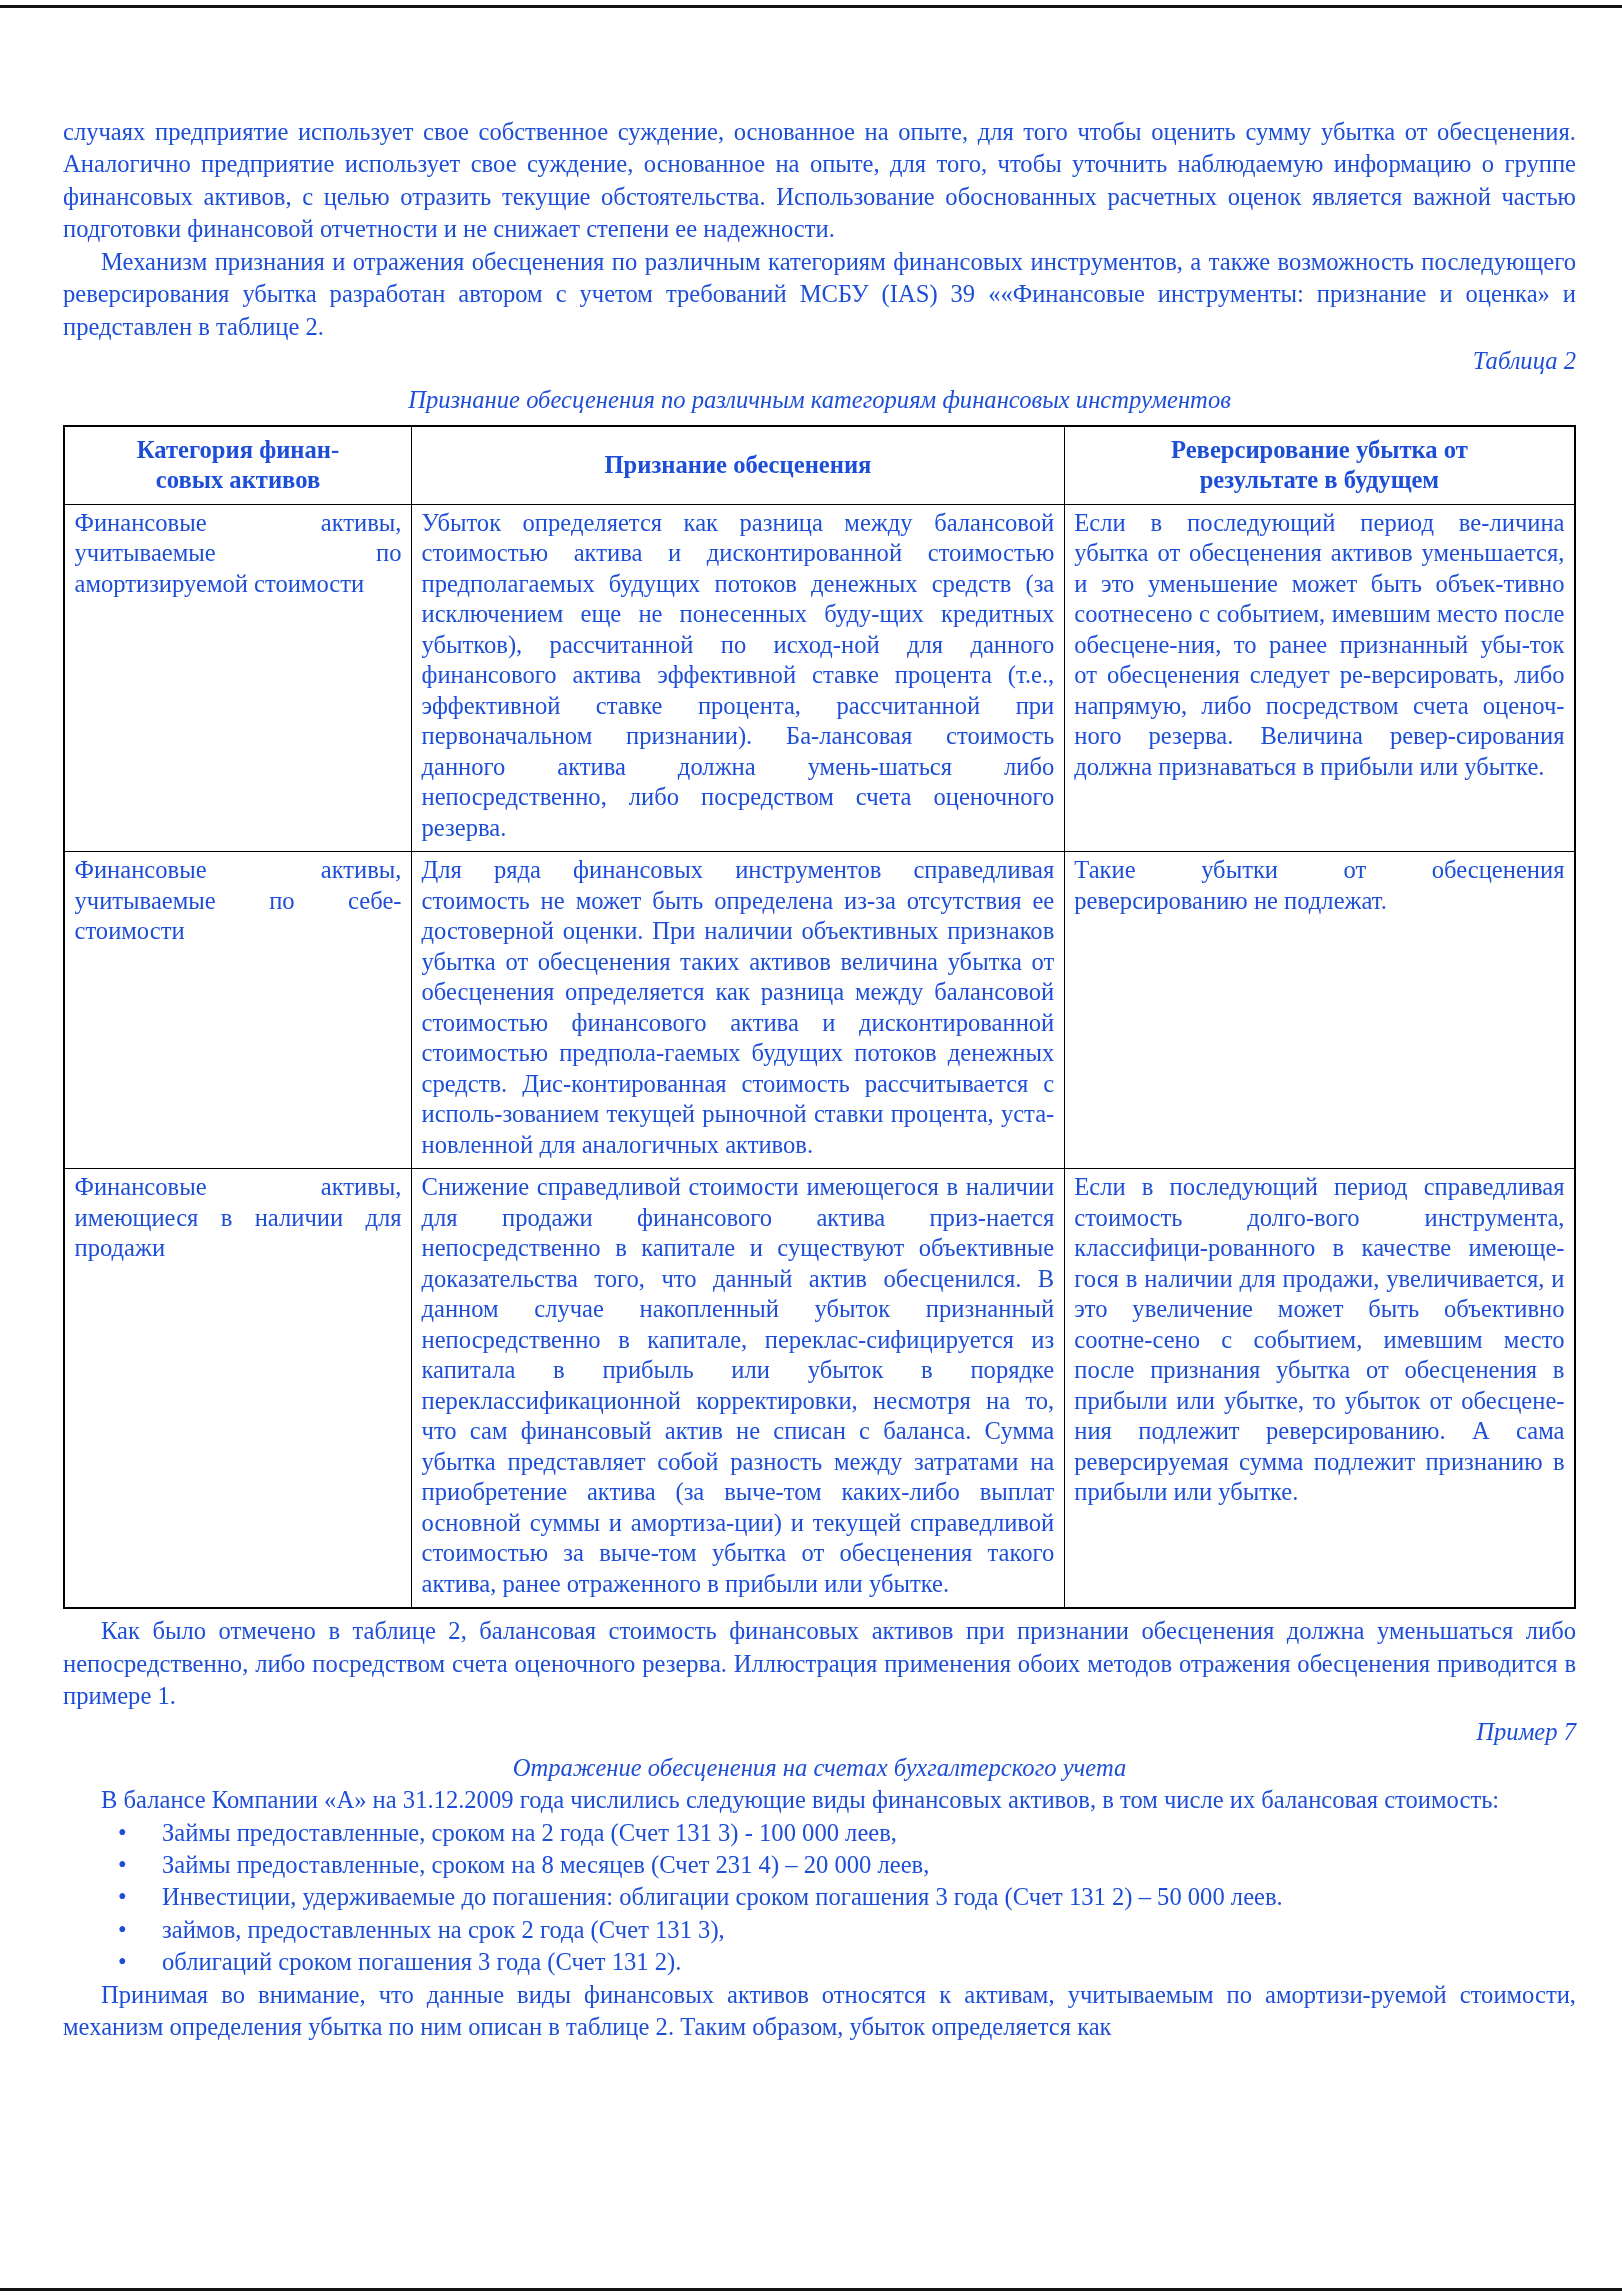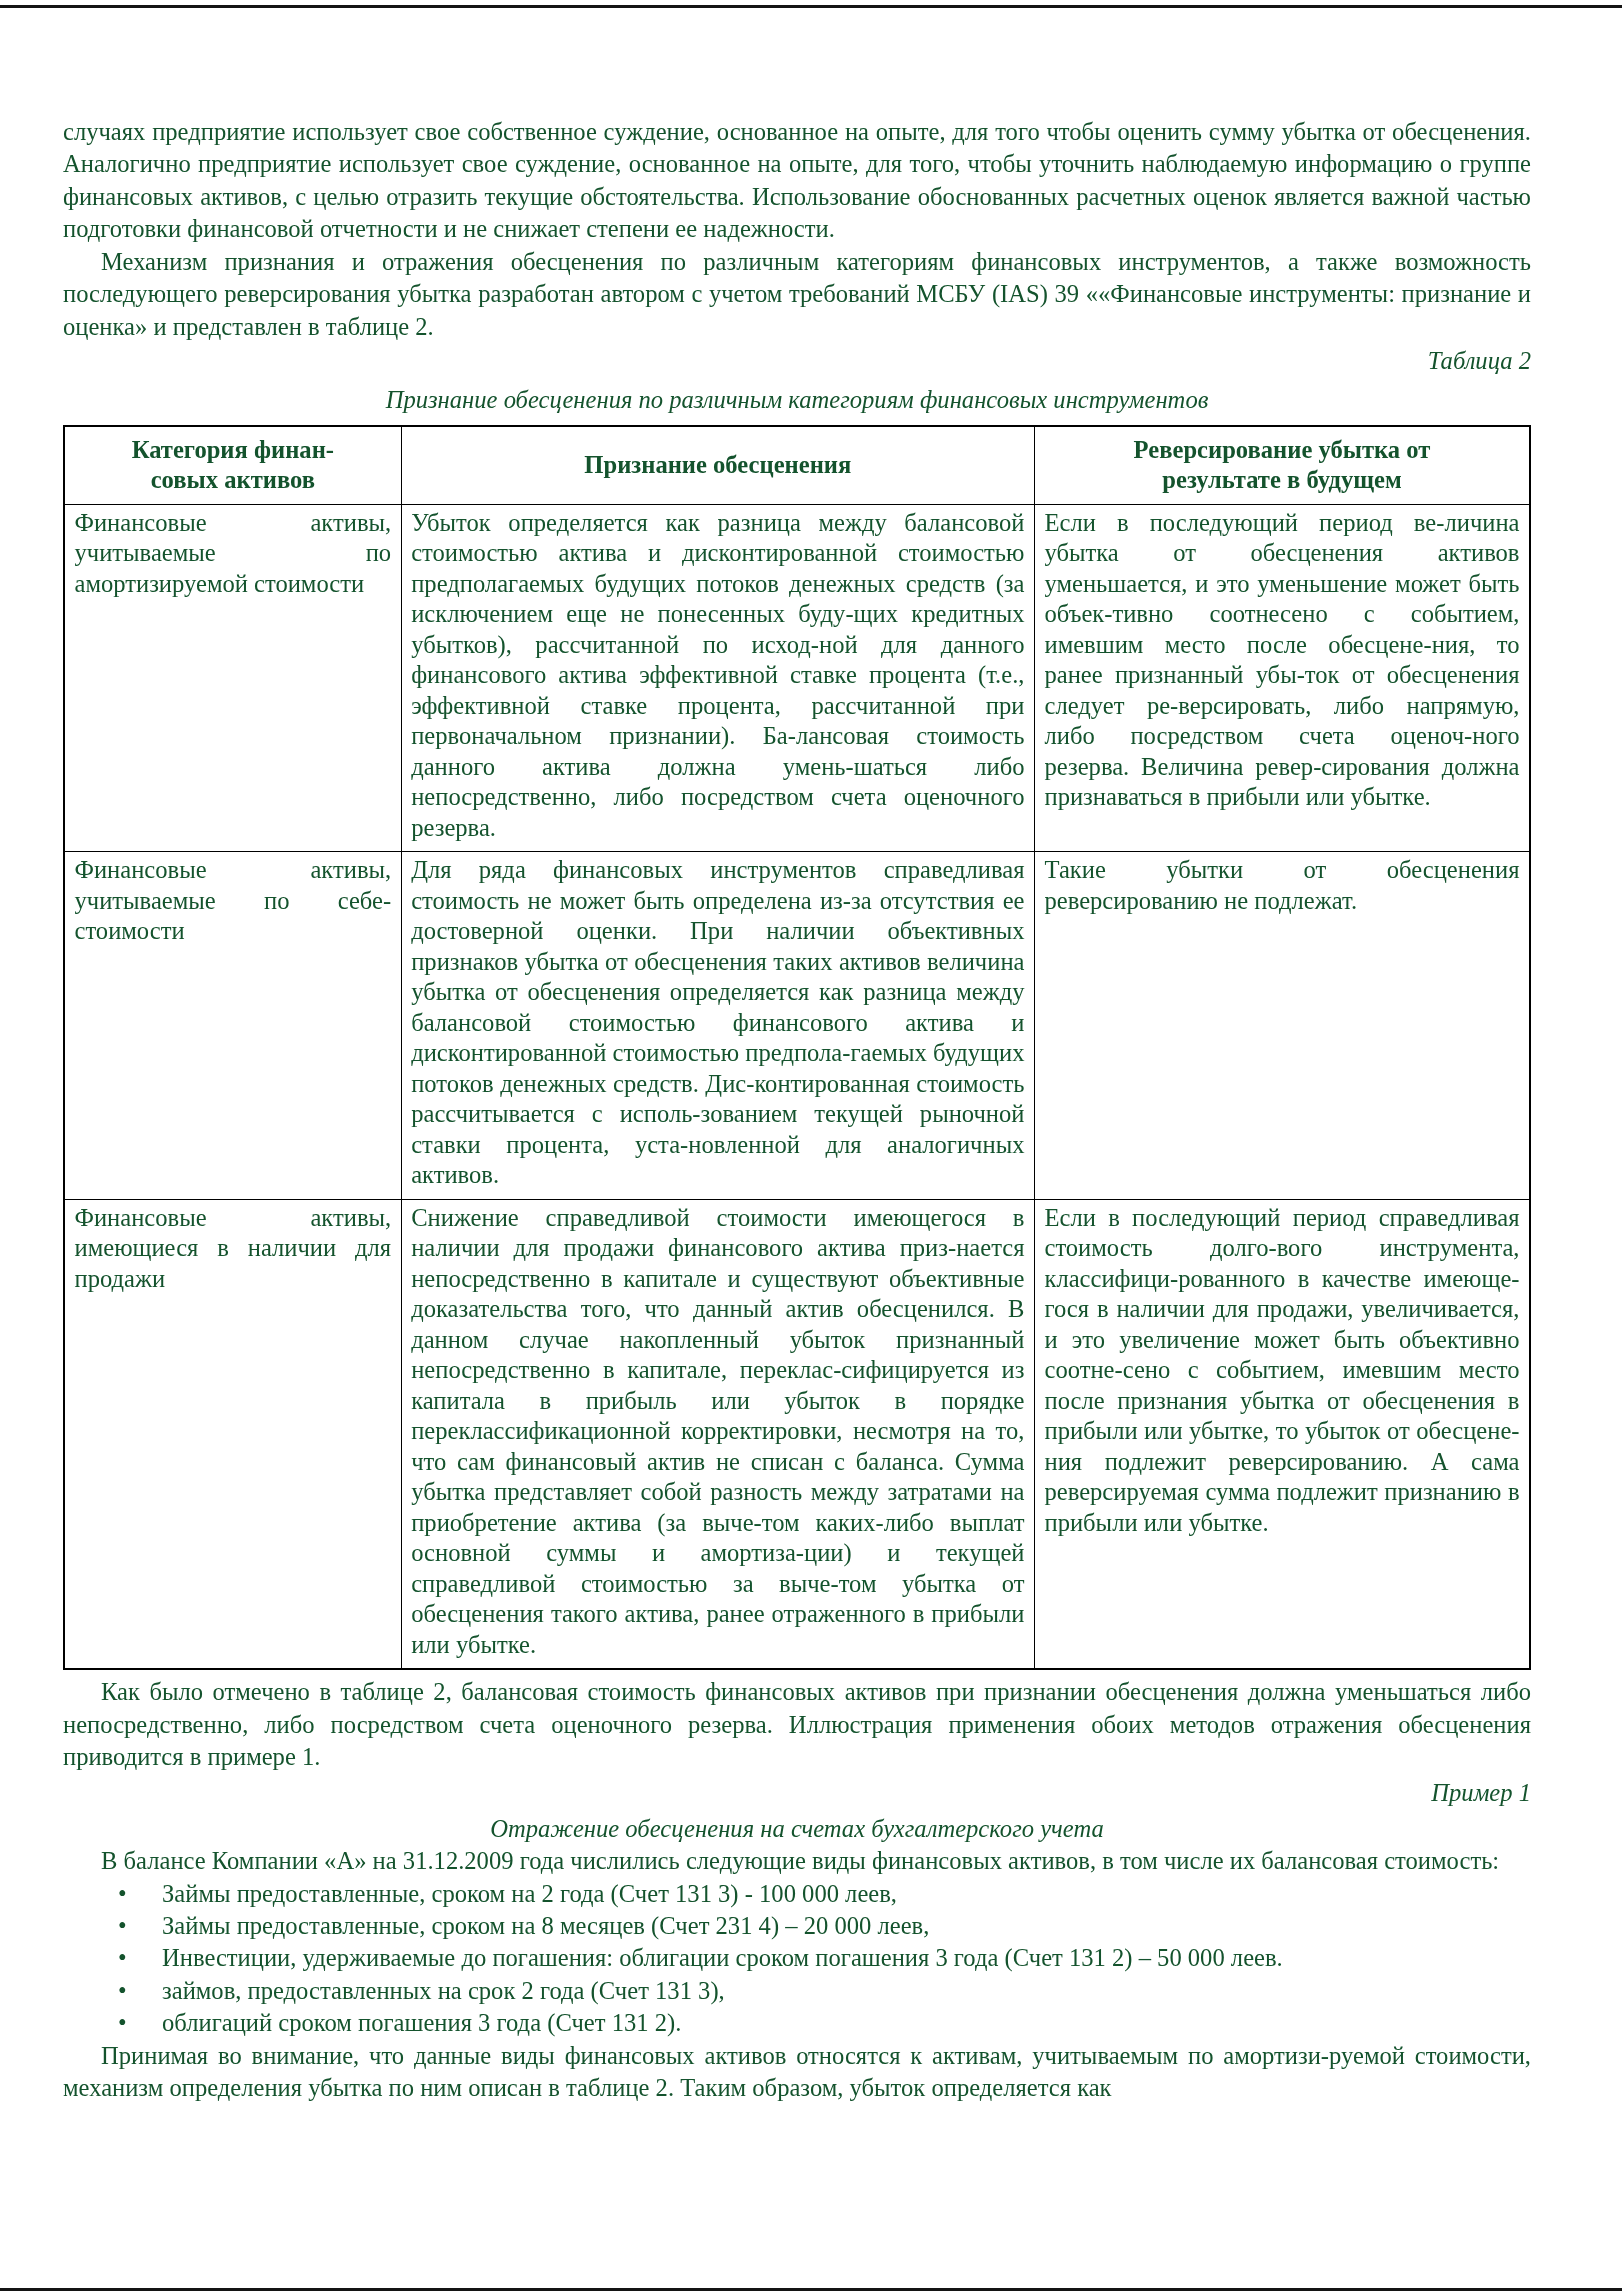--- a/index.html
+++ b/index.html
@@ -1,24 +1,24 @@
 <!DOCTYPE html>
 <html style="font-size:12.7px"><head>
 <meta charset="utf-8">
 <style>
   html,body{margin:0;padding:0;background:#e8e8e8;}
   .page{
     position:relative;
     width:1622px;height:2295px;
     margin:0 auto;
-    background:#ffffff;color:#14532d;
+    background:#ffffff;color:#1d4ed8;
     font-family:"Liberation Serif", serif;
     font-size:24.6px;line-height:1.32;
     box-sizing:border-box;
-    padding:116px 91px 0 63px;
+    padding:116px 46px 0 63px;
     overflow:hidden;
   }
   .edge{position:absolute;left:0;width:100%;background:#141414;}
   .edge-top{top:4.8px;height:3.2px;}
   .edge-bottom{bottom:4px;height:3.2px;}
   p{margin:0;text-align:justify;}
   .indent{text-indent:38px;}
   .tbl-label{text-align:right;font-style:italic;margin-top:1.6px;}
   .tbl-caption{text-align:center;font-style:italic;margin-top:7px;}
   table.t2{
@@ -85,21 +85,21 @@
       <tr>
         <td>Финансовые активы, имеющиеся в наличии для продажи</td>
         <td>Снижение справедливой стоимости имеющегося в наличии для продажи финансового актива приз-нается непосредственно в капитале и существуют объективные доказательства того, что данный актив обесценился. В данном случае накопленный убыток признанный непосредственно в капитале, переклас-сифицируется из капитала в прибыль или убыток в порядке переклассификационной корректировки, несмотря на то, что сам финансовый актив не списан с баланса. Сумма убытка представляет собой разность между затратами на приобретение актива (за выче-том каких-либо выплат основной суммы и амортиза-ции) и текущей справедливой стоимостью за выче-том убытка от обесценения такого актива, ранее отраженного в прибыли или убытке.</td>
         <td>Если в последующий период справедливая стоимость долго-вого инструмента, классифици-рованного в качестве имеюще-гося в наличии для продажи, увеличивается, и это увеличение может быть объективно соотне-сено с событием, имевшим место после признания убытка от обесценения в прибыли или убытке, то убыток от обесцене-ния подлежит реверсированию. А сама реверсируемая сумма подлежит признанию в прибыли или убытке.</td>
       </tr>
     </tbody>
   </table>
 
   <p class="indent" style="margin-top:6.3px;">Как было отмечено в таблице 2, балансовая стоимость финансовых активов при признании обесценения должна уменьшаться либо непосредственно, либо посредством счета оценочного резерва. Иллюстрация применения обоих методов отражения обесценения приводится в примере 1.</p>
 
-  <p class="example-label">Пример 1</p>
+  <p class="example-label">Пример 7</p>
   <p class="example-title">Отражение обесценения на счетах бухгалтерского учета</p>
   <p class="indent">В балансе Компании «А» на 31.12.2009 года числились следующие виды финансовых активов, в том числе их балансовая стоимость:</p>
 
   <ul class="blist">
     <li>
       <span class="bullet">•</span>
       <span class="li-text">Займы предоставленные, сроком на 2 года (Счет 131 3) - 100 000 леев,</span>
     </li>
     <li>
       <span class="bullet">•</span>

